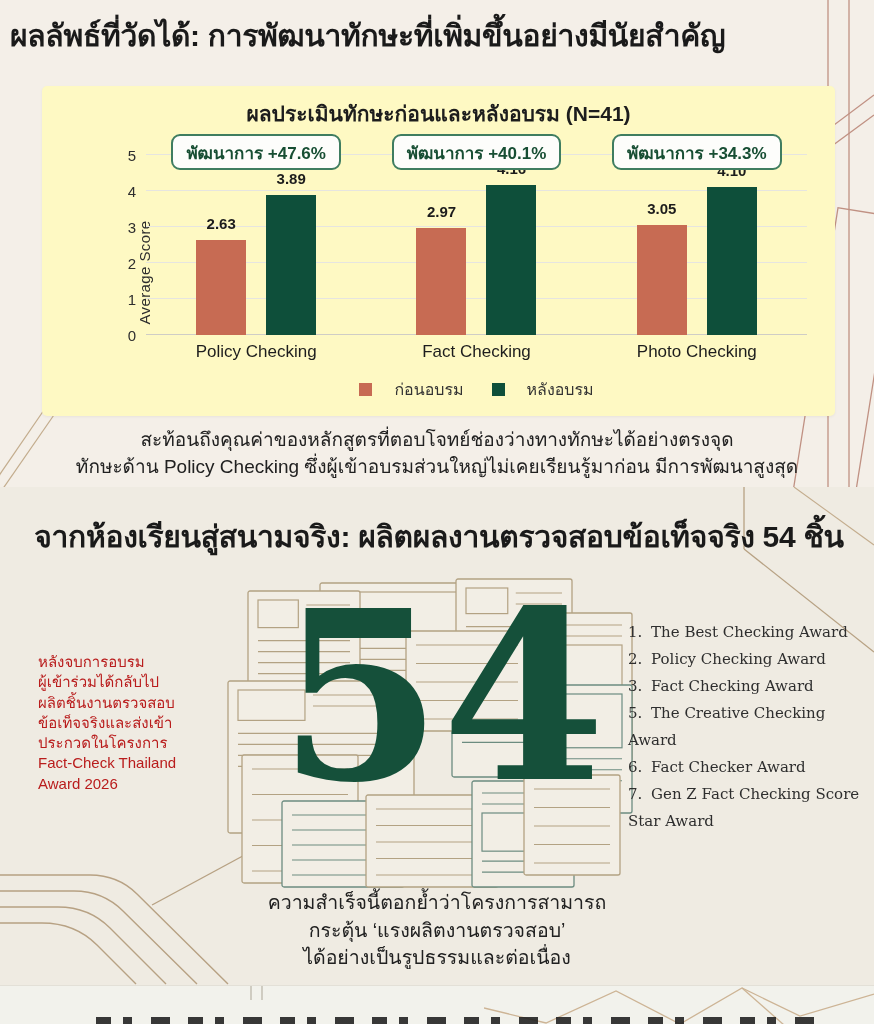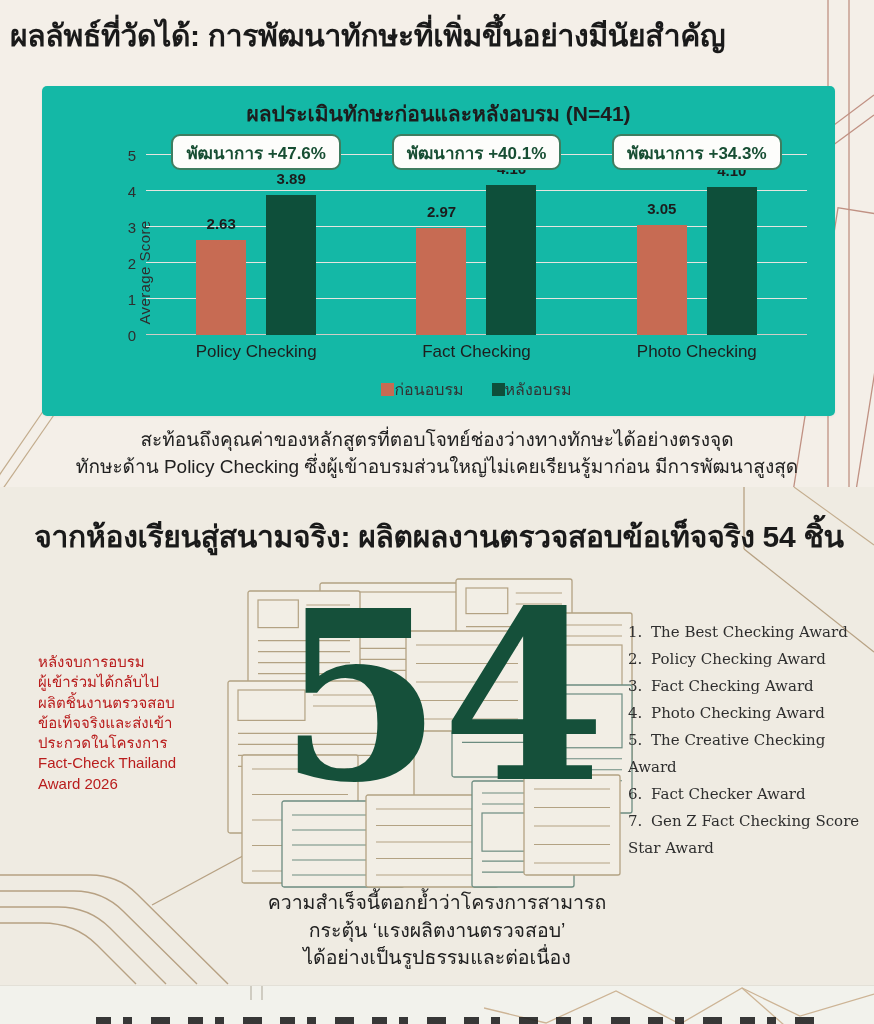--- a/index.html
+++ b/index.html
@@ -4,21 +4,21 @@
 <style>
   * { margin:0; padding:0; box-sizing:border-box; }
   html,body { width:874px; height:1024px; overflow:hidden; }
   body { font-family:"Liberation Sans","DejaVu Sans",sans-serif; color:#1f1f1f; background:#f4efe8; }
 
   .section1 { position:relative; width:874px; height:487px; background:#f4efe8; overflow:hidden; }
   .deco { position:absolute; pointer-events:none; }
 
   .h1 { position:absolute; top:16px; left:10px; right:6px; font-size:30px; font-weight:800; color:#1a1a1a; line-height:1.35; letter-spacing:-0.3px; }
 
-  .chart-card { position:absolute; left:42px; top:86px; width:793px; height:330px; background:#14b8a6; border-radius:5px; box-shadow:0 1px 3px rgba(0,0,0,0.05); }
+  .chart-card { position:absolute; left:42px; top:86px; width:793px; height:330px; background:#fef9c3; border-radius:5px; box-shadow:0 1px 3px rgba(0,0,0,0.05); }
   .chart-title { text-align:center; margin-top:11px; font-size:21px; font-weight:700; color:#1d1d1d; }
 
   .chart-main { position:relative; margin:4px 28px 0 104px; }
   .y-axis-label { position:absolute; left:-92px; top:130px; width:180px; text-align:center; transform:rotate(-90deg); transform-origin:center; font-size:15px; color:#2e2e2e; letter-spacing:0.4px; }
 
   .badges-row { display:flex; height:36px; margin-bottom:-15px; position:relative; z-index:3; }
   .badge-slot { flex:1; display:flex; justify-content:center; }
   .badge { background:#fdfdfb; border:2px solid #3f7d60; border-radius:9px; padding:3px 13px; font-size:17px; font-weight:700; color:#174e33; white-space:nowrap; }
 
   .plot { position:relative; height:180px; }
@@ -28,21 +28,21 @@
 
   .groups { position:absolute; inset:0; display:flex; }
   .group { flex:1; display:flex; align-items:flex-end; justify-content:center; gap:20px; }
   .bar { width:50px; position:relative; }
   .bar-value { position:absolute; top:-25px; left:50%; transform:translateX(-50%); font-size:15px; font-weight:600; color:#1c1c1c; white-space:nowrap; }
 
   .x-labels { display:flex; margin-top:7px; }
   .x-slot { flex:1; text-align:center; font-size:17px; color:#1d1d1d; }
 
   .legend { display:flex; justify-content:center; gap:28px; margin-top:15px; }
-  .legend-item { display:flex; align-items:center; gap:0; font-size:16px; color:#333; }
+  .legend-item { display:flex; align-items:center; gap:22px; font-size:16px; color:#333; }
   .swatch { width:13px; height:13px; display:inline-block; }
 
   .caption { position:absolute; top:427px; left:0; right:0; text-align:center; font-size:19px; color:#212121; line-height:1.4; }
 
   .section2 { position:relative; width:874px; height:498px; background:#efebe2; overflow:hidden; }
   .h2 { position:absolute; top:26px; left:12px; right:8px; text-align:center; font-size:30px; font-weight:800; color:#1a1a1a; letter-spacing:-0.3px; }
 
   .intro { position:absolute; left:38px; top:165px; width:235px; font-size:15px; color:#b91c1c; line-height:1.35; }
   .collage { position:absolute; left:224px; top:86px; width:412px; height:320px; }
   .big-number { position:absolute; left:246px; top:78px; width:392px; text-align:center; font-family:"DejaVu Serif","Liberation Serif",serif; font-weight:700; font-size:235px; line-height:1.12; color:#15503a; z-index:2; }
@@ -297,21 +297,20 @@
         <line x1="10" y1="88" x2="86" y2="88" stroke="#b3a283" stroke-width="1.1"></line>
       </g>
     </svg>
   <div class="big-number">54</div>
 
   <div class="awards">
     <ol class="awards-list" id="awards-list">
         <li><span class="num">1.</span><span> The Best Checking Award</span></li>
         <li><span class="num">2.</span><span> Policy Checking Award</span></li>
         <li><span class="num">3.</span><span> Fact Checking Award</span></li>
-        <li><span class="num">4.</span><span> Photo Checking Award</span></li>
         <li><span class="num">5.</span><span> The Creative Checking Award</span></li>
         <li><span class="num">6.</span><span> Fact Checker Award</span></li>
         <li><span class="num">7.</span><span> Gen Z Fact Checking Score Star Award</span></li>
       </ol>
   </div>
 
   <div class="conclusion" id="conclusion">
       <div>ความสำเร็จนี้ตอกย้ำว่าโครงการสามารถ</div>
       <div>กระตุ้น ‘แรงผลิตงานตรวจสอบ’</div>
       <div>ได้อย่างเป็นรูปธรรมและต่อเนื่อง</div>

